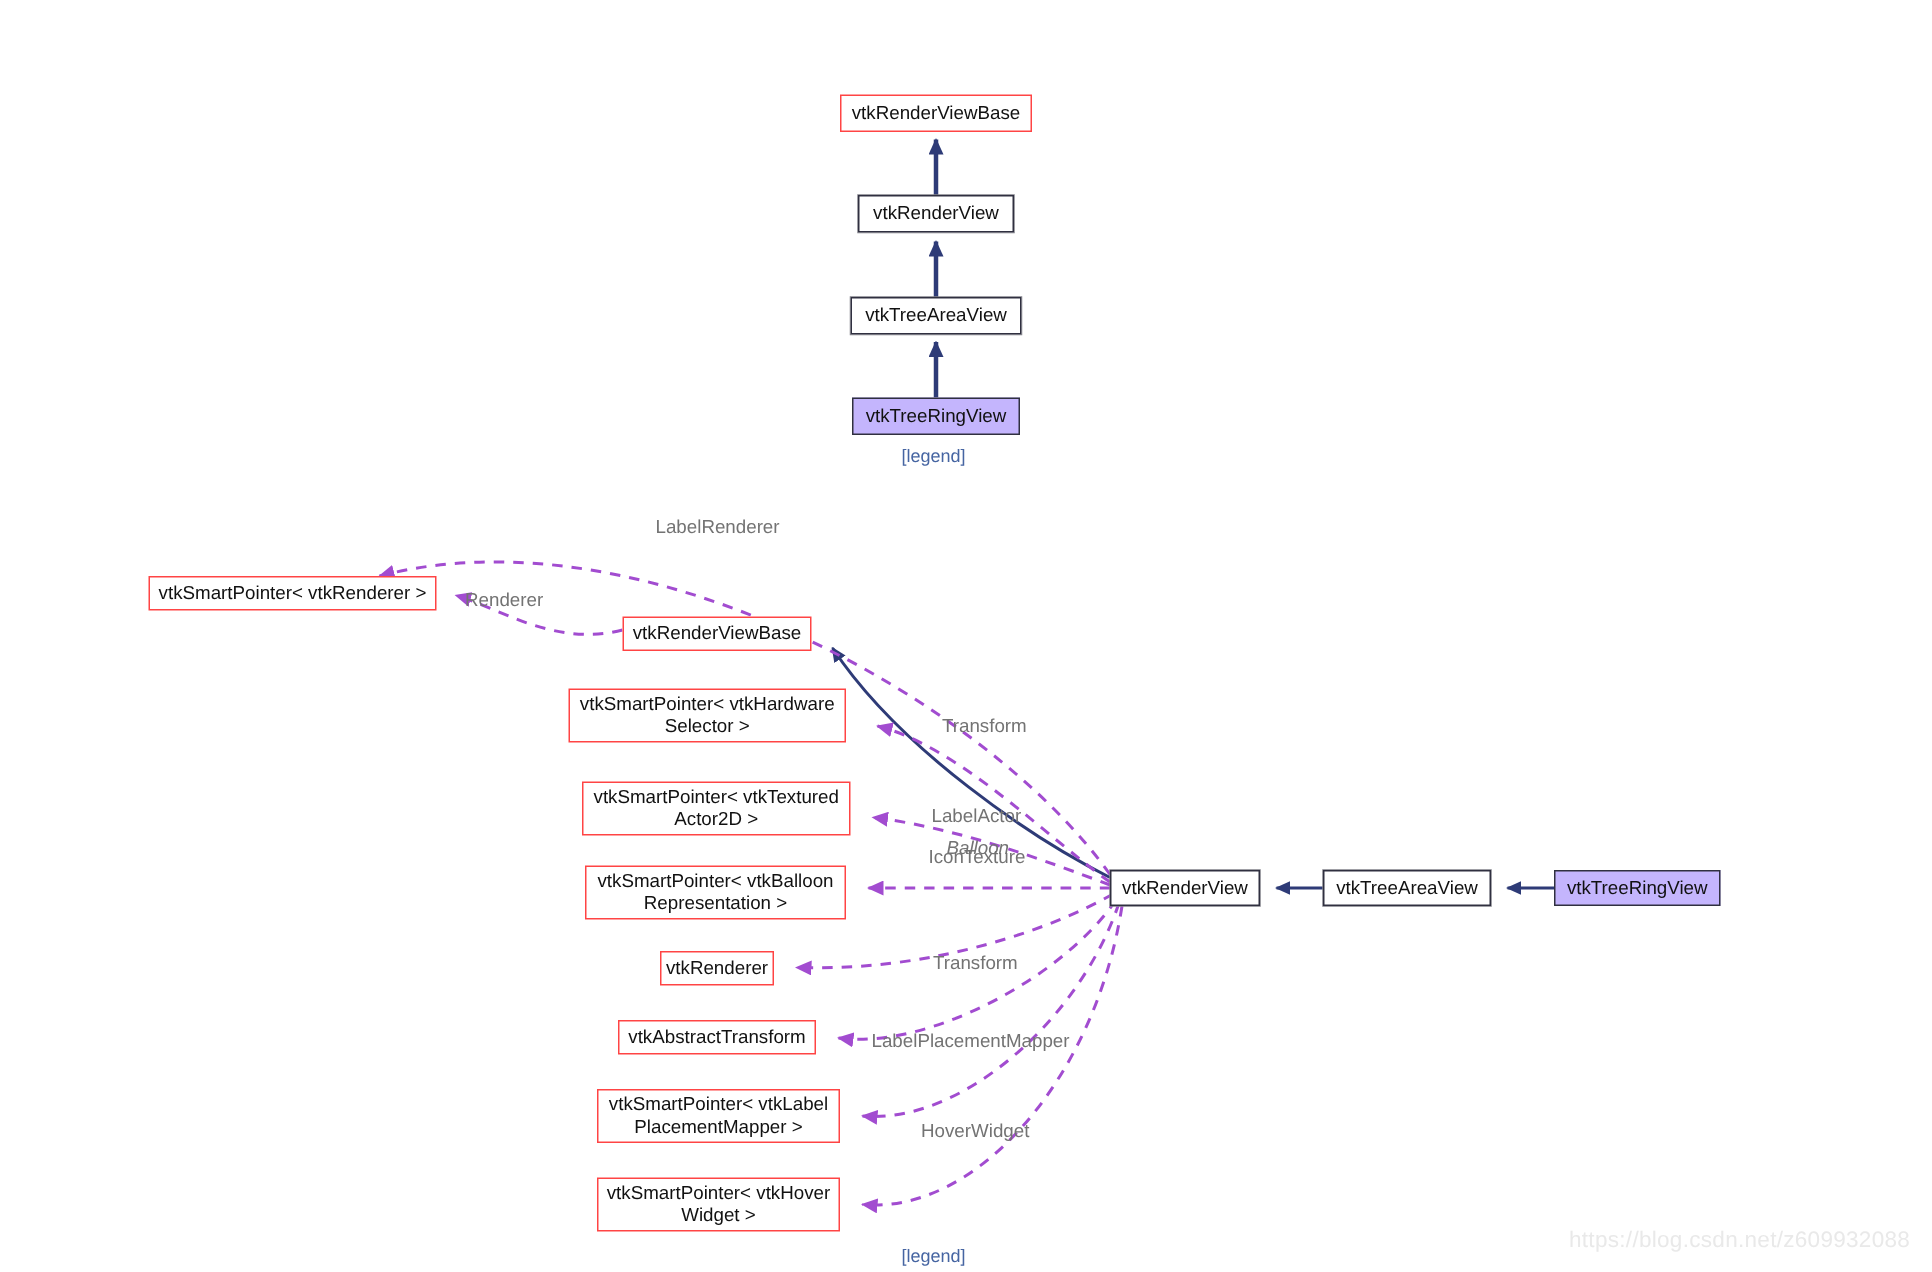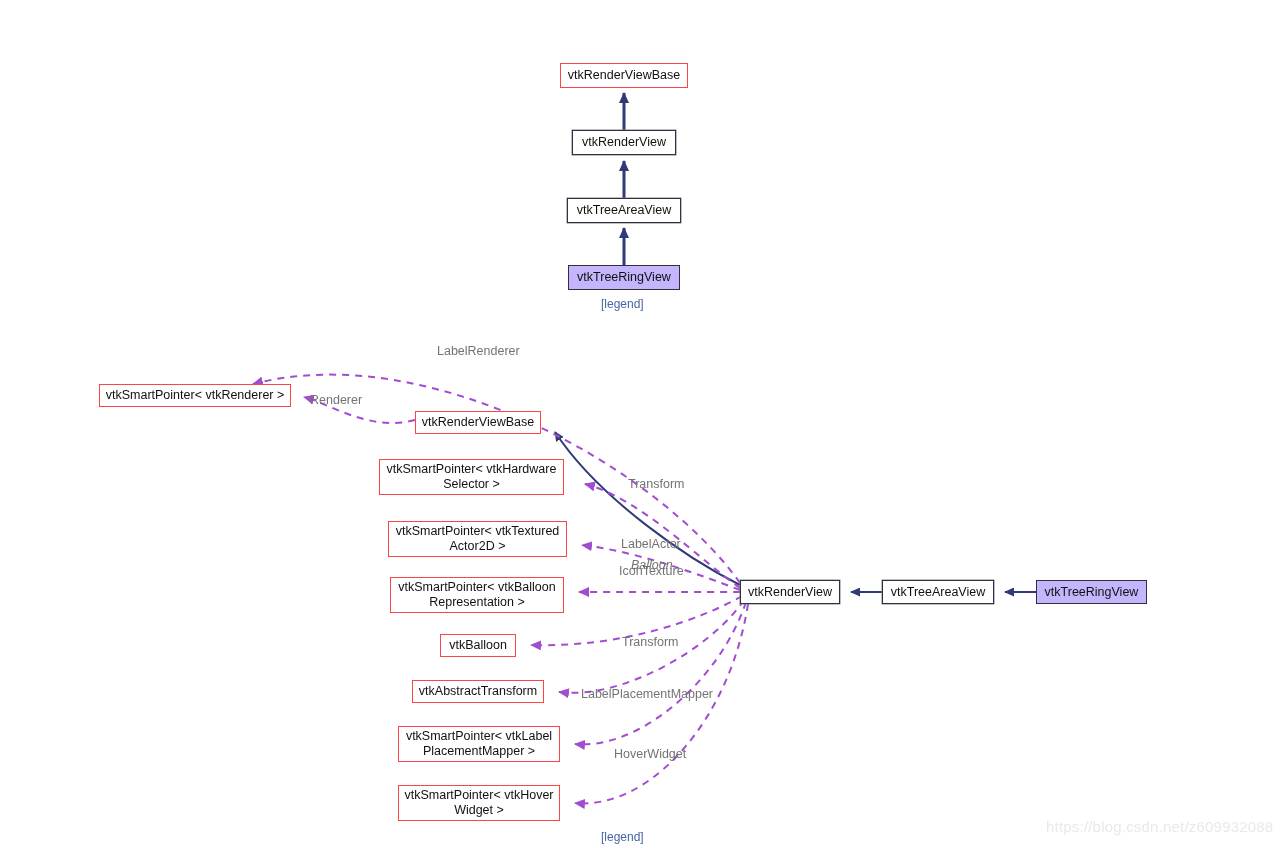--- a/index.html
+++ b/index.html
@@ -134,21 +134,21 @@
 
   <div class="node red" style="left:379px; top:459px; width:185px; height:36px;">vtkSmartPointer&lt; vtkHardware
 Selector &gt;</div>
 
   <div class="node red" style="left:388px; top:521px; width:179px; height:36px;">vtkSmartPointer&lt; vtkTextured
 Actor2D &gt;</div>
 
   <div class="node red" style="left:390px; top:577px; width:174px; height:36px;">vtkSmartPointer&lt; vtkBalloon
 Representation &gt;</div>
 
-  <div class="node red" style="left:440px; top:634px; width:76px; height:23px;">vtkBalloon</div>
+  <div class="node red" style="left:440px; top:634px; width:76px; height:23px;">vtkRenderer</div>
 
   <div class="node red" style="left:412px; top:680px; width:132px; height:23px;">vtkAbstractTransform</div>
 
   <div class="node red" style="left:398px; top:785px; width:162px; height:36px;">vtkSmartPointer&lt; vtkHover
 Widget &gt;</div>
 
   <div class="node red" style="left:398px; top:726px; width:162px; height:36px;">vtkSmartPointer&lt; vtkLabel
 PlacementMapper &gt;</div>
 
   <div class="node dark" style="left:740px; top:580px; width:100px; height:24px;">vtkRenderView</div>

